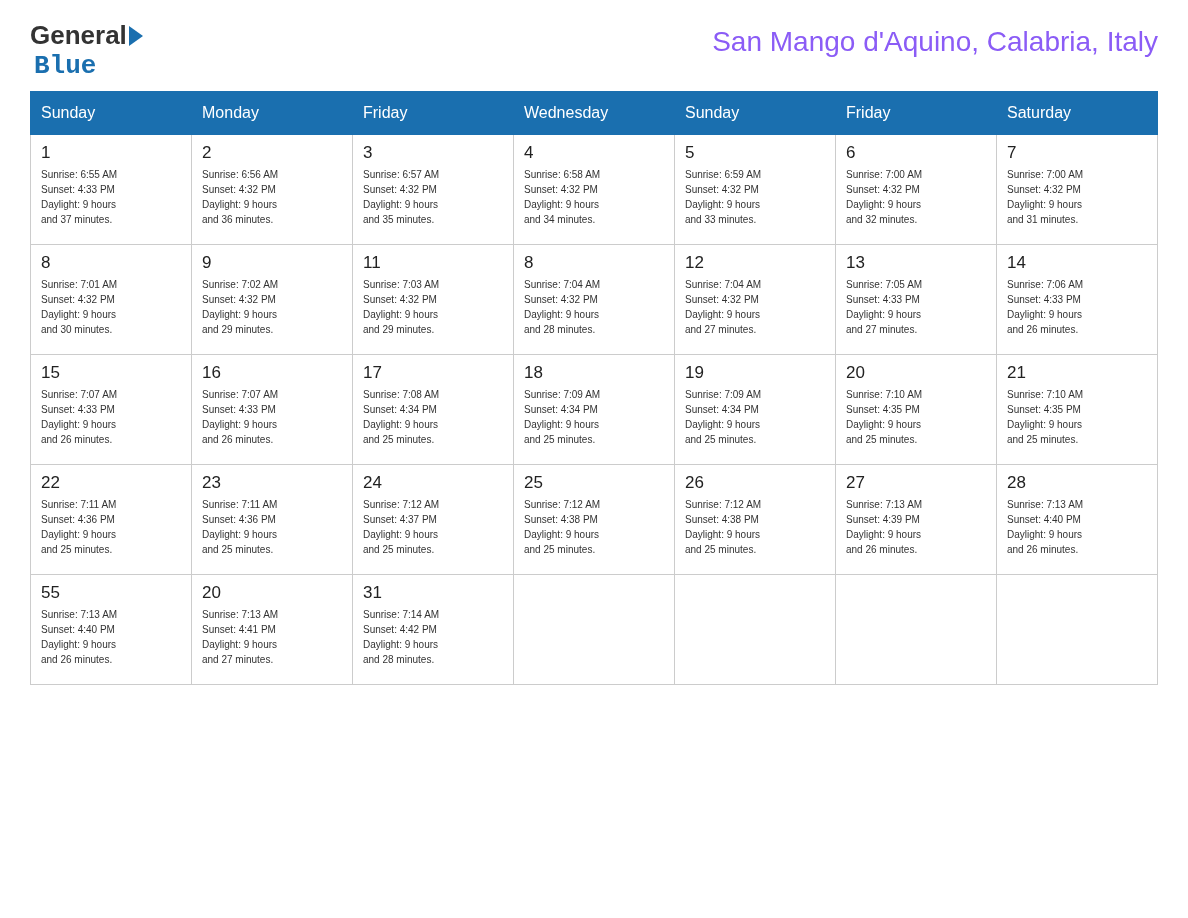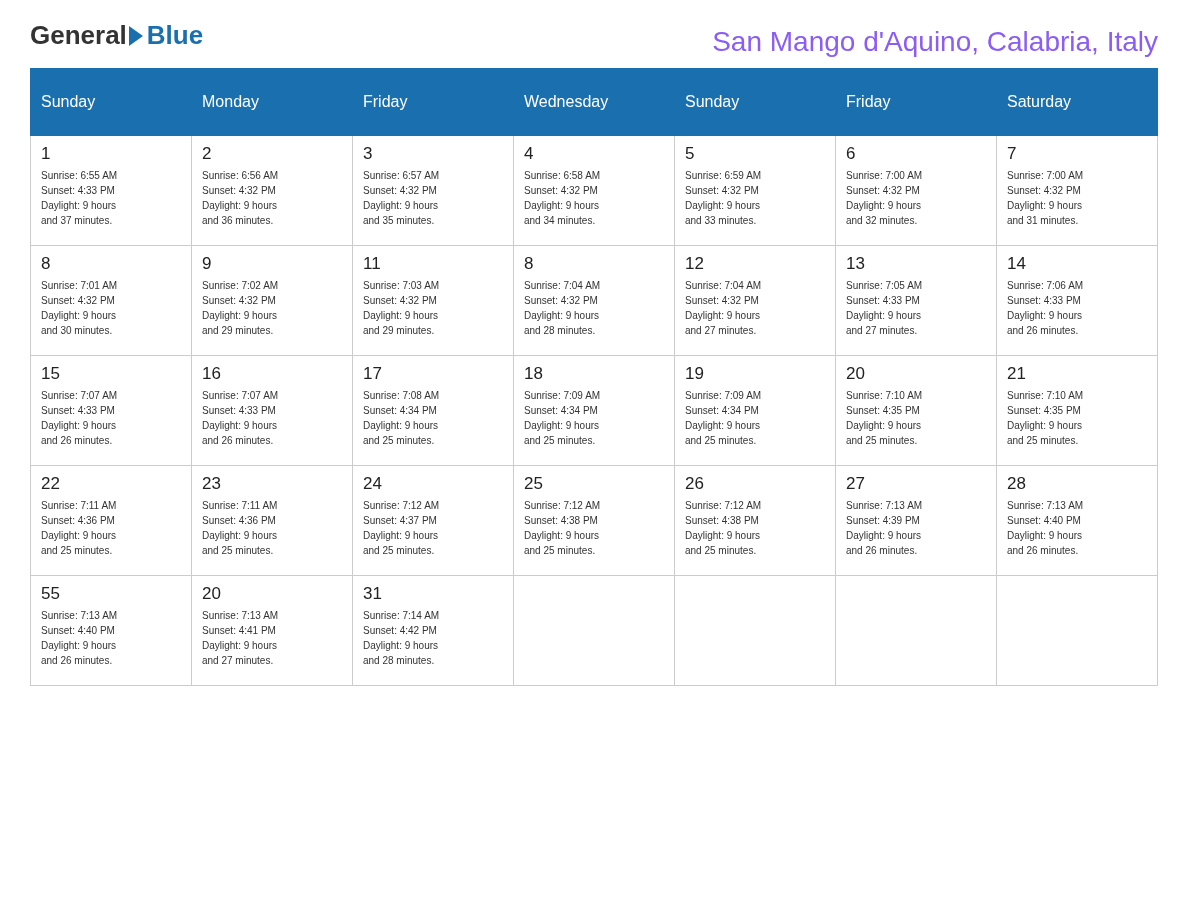--- a/index.html
+++ b/index.html
@@ -52,21 +52,21 @@
       margin-top: 6px;
     }
     .calendar {
       width: 100%;
       border-collapse: collapse;
       margin-top: 10px;
     }
     .calendar th {
       background-color: #1a6faf;
       color: #fff;
-      padding: 24px 10px;
+      padding: 12px 10px;
       text-align: left;
       font-size: 16px;
       font-weight: normal;
       border: 1px solid #1a6faf;
     }
     .calendar td {
       border: 1px solid #ccc;
       vertical-align: top;
       padding: 8px 10px;
       font-size: 13px;
@@ -85,37 +85,37 @@
     .day-info {
       font-size: 10px;
       line-height: 1.5;
       color: #333;
     }
     .empty-cell {
       background: #fff;
     }
     .logo-wrapper {
       display: flex;
-      flex-direction: row;
+      flex-direction: column;
     }
     .logo-line1 {
       display: flex;
       align-items: center;
     }
   </style>
 </head>
 <body>
 
 <div class="header">
   <div class="logo-wrapper">
     <div class="logo-line1">
       <span class="logo-text-general">General</span>
       <span class="logo-arrow"></span>
     </div>
-    <span class="logo-text-blue" style="margin-left: 4px;">Blue</span>
+    <span class="logo-text-blue" style="margin-left: 4px; font-family: Liberation Mono, monospace;">Blue</span>
   </div>
   <div class="title-section">
     <div class="location-title">San Mango d'Aquino, Calabria, Italy</div>
   </div>
 </div>
 
 <table class="calendar">
   <thead>
     <tr>
     <th>Sunday</th>

